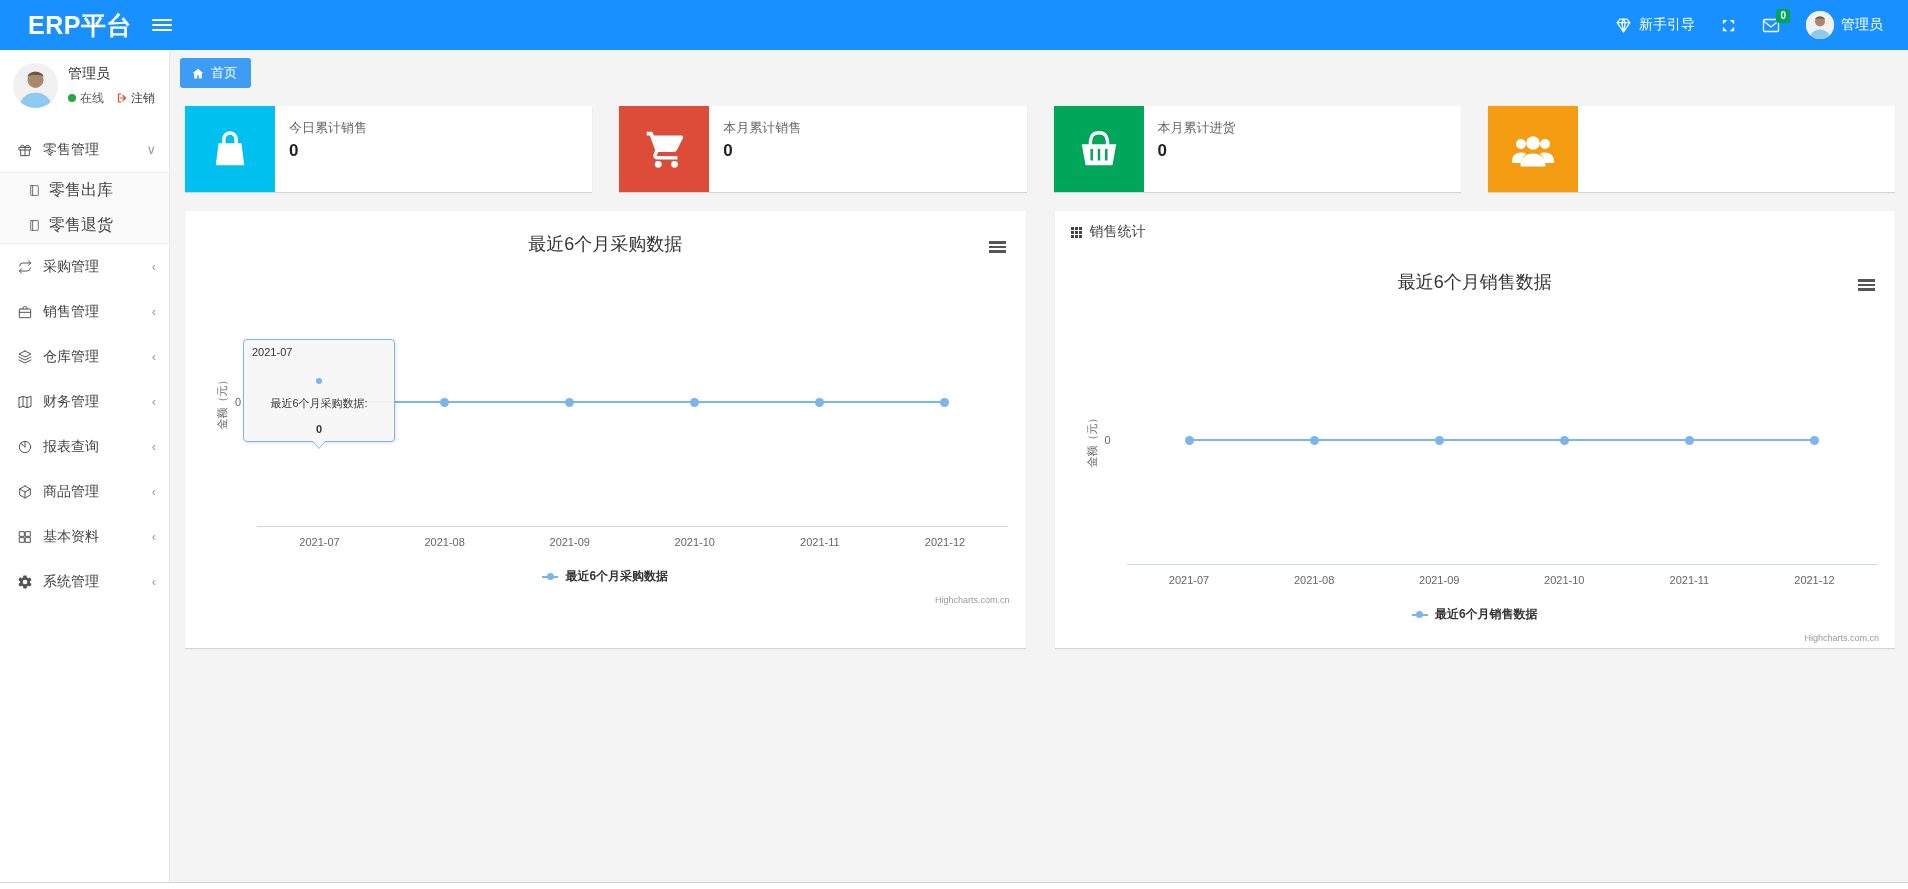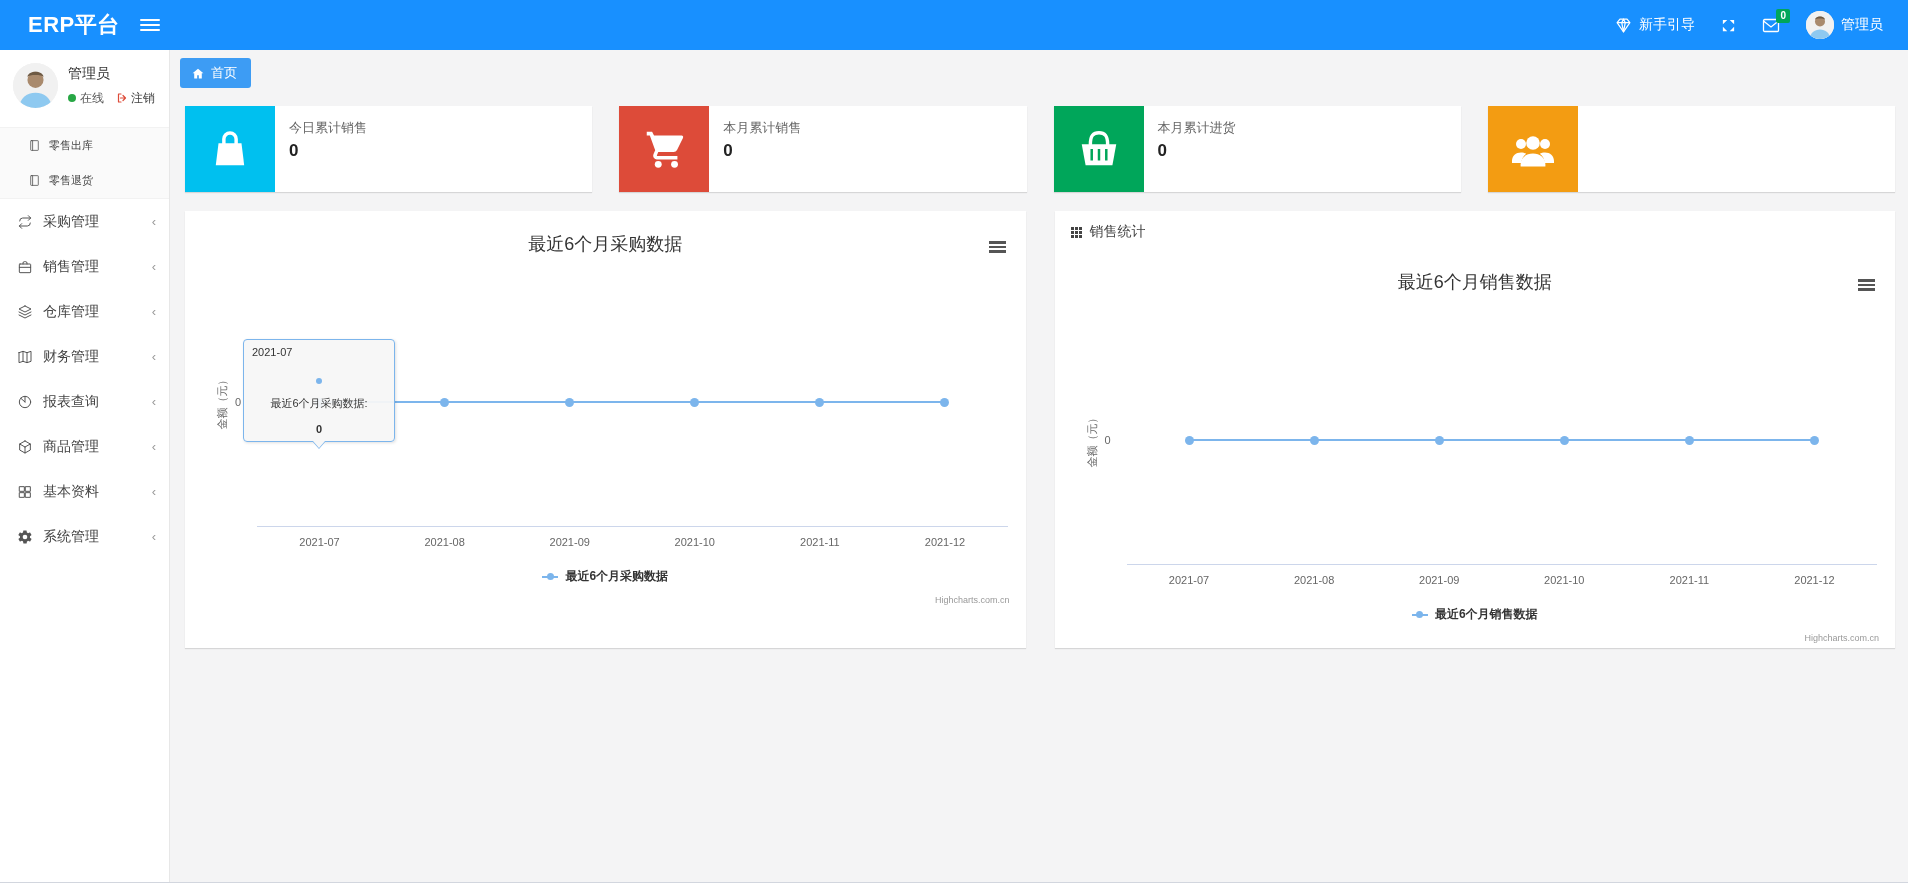--- a/index.html
+++ b/index.html
@@ -3,21 +3,21 @@
 <meta charset="utf-8">
 <style>
   * { margin:0; padding:0; box-sizing:border-box; }
   html,body { width:1908px; height:889px; overflow:hidden;
     font-family:"Liberation Sans","DejaVu Sans",sans-serif; background:#f4f4f5; }
   .app { position:relative; width:1908px; height:889px; }
 
   
   .navbar { position:absolute; top:0; left:0; right:0; height:50px; background:#1890ff;
     display:flex; align-items:center; color:#fff; z-index:30; }
-  .brand { padding-left:28px; font-size:22px; font-weight:bold; letter-spacing:.5px; }
+  .brand { padding-left:28px; font-size:25px; font-weight:bold; letter-spacing:.5px; }
   .nav-toggle { margin-left:20px; width:20px; cursor:pointer; }
   .nav-toggle i { display:block; height:2px; background:#fff; margin:3px 0; border-radius:1px; }
   .nav-right { margin-left:auto; display:flex; align-items:center; height:64px; padding-right:12px; }
   .nav-item { display:flex; align-items:center; gap:7px; padding:0 13px; height:50px; font-size:14px; cursor:pointer; }
   .nav-item svg { display:block; }
   .msg-wrap { position:relative; }
   .badge { position:absolute; top:-9px; right:-10px; background:#00a65a; color:#fff; font-size:10px;
     line-height:1; padding:2px 4px; border-radius:2px; font-weight:bold; }
   .avatar-sm { width:28px; height:28px; border-radius:50%; background:#f1f1f1; overflow:hidden; }
 
@@ -32,21 +32,21 @@
   .dot { width:8px; height:8px; border-radius:50%; background:#28a745; display:inline-block; }
   .logout { display:flex; align-items:center; gap:3px; margin-left:8px; color:#444; cursor:pointer; }
   .menu { list-style:none; margin-top:6px; }
   .menu-item { display:flex; align-items:center; height:45px; padding:0 13px 0 17px;
     font-size:14px; color:#444; cursor:pointer; gap:10px; }
   .menu-item svg { flex:none; }
   .menu-item .lbl { flex:1; }
   .chev { color:#999; font-size:13px; line-height:1; }
   .submenu { list-style:none; background:#fafafa; border-top:1px solid #f2f2f2; border-bottom:1px solid #f2f2f2; }
   .submenu li { display:flex; align-items:center; gap:8px; height:35px; padding-left:28px;
-    font-size:11px; color:#444; cursor:pointer; }
+    font-size:16px; color:#444; cursor:pointer; }
 
   
   .main { position:absolute; top:50px; left:170px; right:0; bottom:7px; }
   .tab { display:inline-flex; align-items:center; gap:6px; margin:8px 0 0 10px; background:#3d9cf4;
     color:#fff; font-size:13px; padding:6px 14px 6px 11px; border-radius:3px; cursor:pointer; }
 
   .cards { display:flex; gap:27px; margin:18px 13px 0 15px; }
   .card { flex:1; height:86px; background:#fff; display:flex; box-shadow:0 1px 1px rgba(0,0,0,.12); cursor:pointer; }
   .card-icon { width:90px; height:86px; flex:none; display:flex; align-items:center; justify-content:center; }
   .card-body { padding:13px 14px; }
@@ -166,20 +166,29 @@
               <path d="M10 4H5v16h5"></path>
                 <path d="M14 7l5 5-5 5M19 12H9"></path>
             </svg>
             <span>注销</span>
           </span>
         </div>
       </div>
     </div>
 
     <ul class="menu">
+      <li class="menu-item">
+        <svg class="ic" width="16" height="16" viewBox="0 0 24 24">
+          <rect x="3.5" y="8" width="17" height="4"></rect>
+            <path d="M5.5 12v8.5h13V12M12 8v12.5"></path>
+          <path d="M12 8c-1.5-4-6.5-4-6.5-1.5S10 8 12 8zm0 0c1.5-4 6.5-4 6.5-1.5S14 8 12 8z"></path>
+        </svg>
+        <span class="lbl">零售管理</span>
+        <span class="chev">∨</span>
+      </li>
       <ul class="submenu">
         <li>
           <svg class="ic" width="13" height="13" viewBox="0 0 24 24">
             <rect x="5" y="3" width="14" height="18" rx="1"></rect>
               <path d="M8.5 3v18"></path>
           </svg>
           <span>零售出库</span>
         </li>
         <li>
           <svg class="ic" width="13" height="13" viewBox="0 0 24 24">

